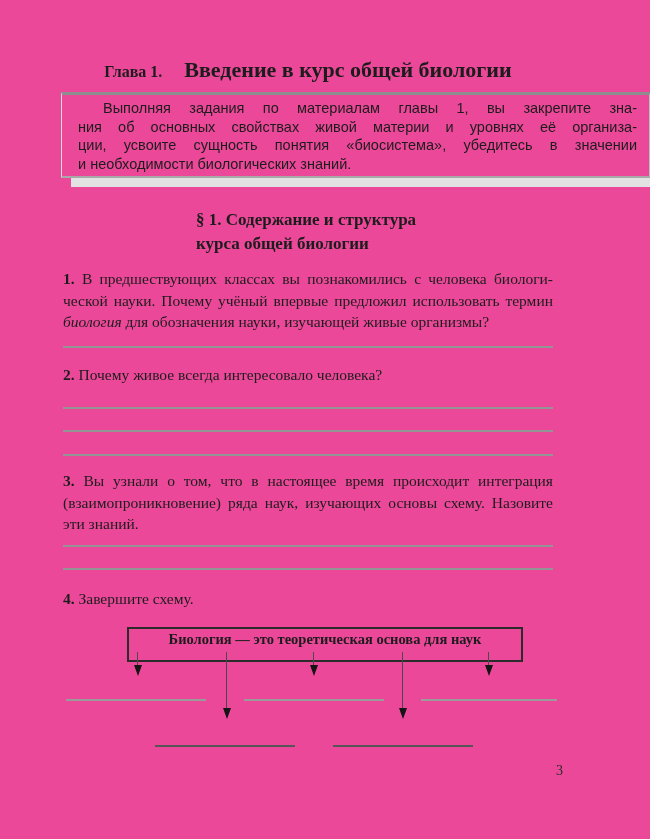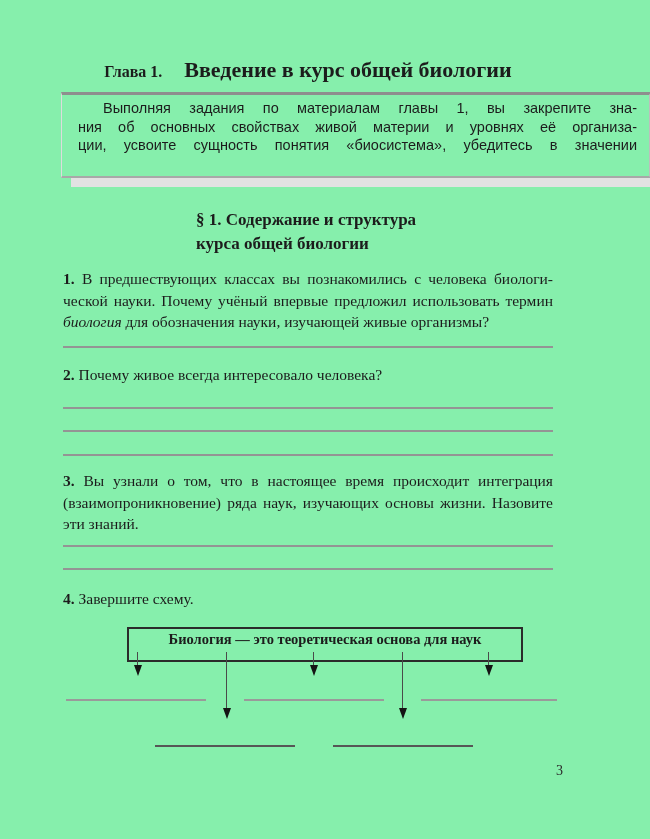--- a/index.html
+++ b/index.html
@@ -1,17 +1,17 @@
 <!DOCTYPE html>
 <html><head>
 <meta charset="utf-8">
 <style>
   html,body{margin:0;padding:0;background:#ffffff;}
   .page{
-    position:relative;width:650px;height:839px;background:#86efac;
+    position:relative;width:650px;height:839px;background:#ec4899;
     font-family:"Liberation Serif",serif;color:#1c1c1c;overflow:hidden;
   }
   
   .chapter{position:absolute;top:57px;left:63px;width:490px;text-align:center;white-space:nowrap;}
   .ch-label{font-weight:bold;font-size:16px;}
   .ch-title{font-weight:bold;font-size:22px;margin-left:22px;}
   
   .intro-box{
     position:absolute;left:61px;top:92px;width:590px;height:86px;box-sizing:border-box;
     border-top:3px solid #8e8e8e;border-right:2px solid #bdbdbd;
@@ -56,20 +56,21 @@
 <div class="page">
 
   <header class="chapter">
     <span class="ch-label">Глава 1.</span><span class="ch-title">Введение в курс общей биологии</span>
   </header>
 
   <section class="intro-box">
     <div class="iline jl indent">Выполняя задания по материалам главы 1, вы закрепите зна-</div>
     <div class="iline jl">ния об основных свойствах живой материи и уровнях её организа-</div>
     <div class="iline jl">ции, усвоите сущность понятия «биосистема», убедитесь в значении</div>
+    <div class="iline">и необходимости биологических знаний.</div>
   </section>
 
   <h2 class="section-title">
     <div>§ 1. Содержание и структура</div>
     <div>курса общей биологии</div>
   </h2>
 
   <div class="q" style="top:268px">
     <div class="jl"><b class="qnum">1.</b> <span>В предшествующих классах вы познакомились с человека биологи-</span></div>
     <div class="jl">ческой науки. Почему учёный впервые предложил использовать термин</div>
@@ -81,21 +82,21 @@
   <div class="q" style="top:364px">
     <div><b class="qnum">2.</b> <span>Почему живое всегда интересовало человека?</span></div>
   </div>
 
   <div class="answer-line" style="top:407px"></div>
   <div class="answer-line" style="top:430px"></div>
   <div class="answer-line" style="top:454px"></div>
 
   <div class="q" style="top:470px">
     <div class="jl"><b class="qnum">3.</b> <span>Вы узнали о том, что в настоящее время происходит интеграция</span></div>
-    <div class="jl">(взаимопроникновение) ряда наук, изучающих основы жизни. Назовите</div>
+    <div class="jl">(взаимопроникновение) ряда наук, изучающих основы схему. Назовите</div>
     <div>эти знаний.</div>
   </div>
 
   <div class="answer-line" style="top:545px"></div>
   <div class="answer-line" style="top:568px"></div>
 
   <div class="q" style="top:588px">
     <div><b class="qnum">4.</b> <span>Завершите схему.</span></div>
   </div>
 

